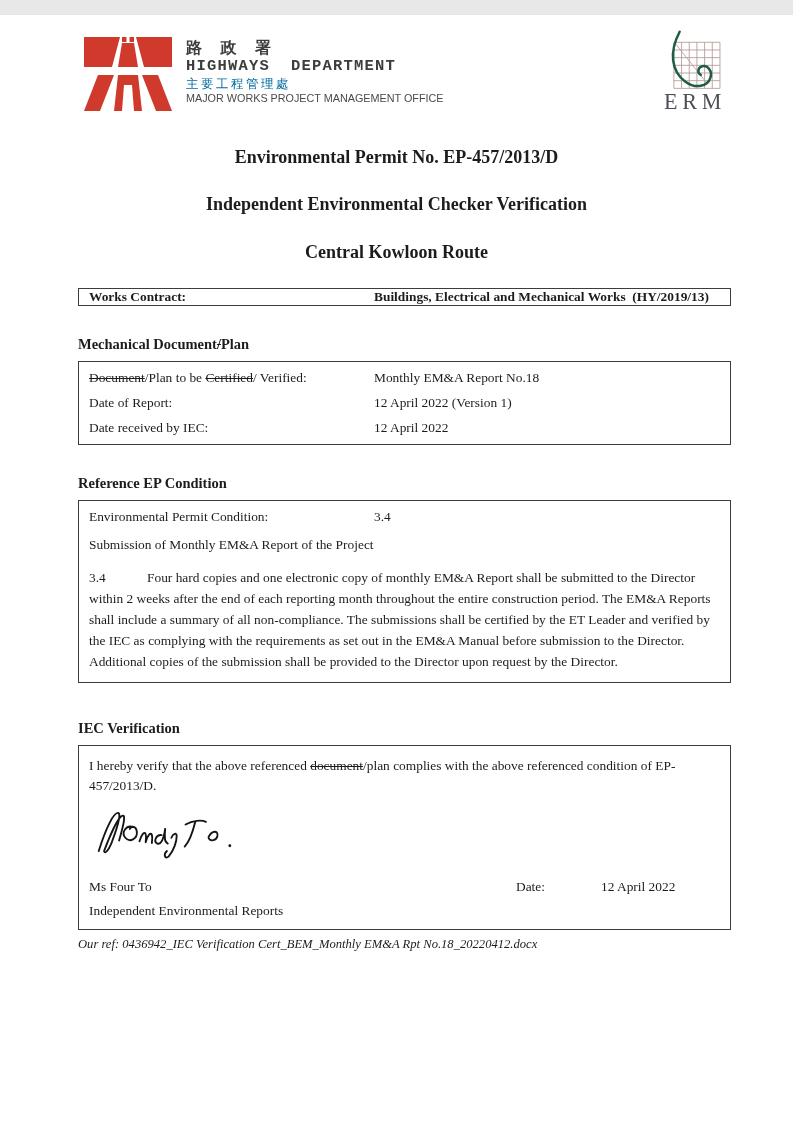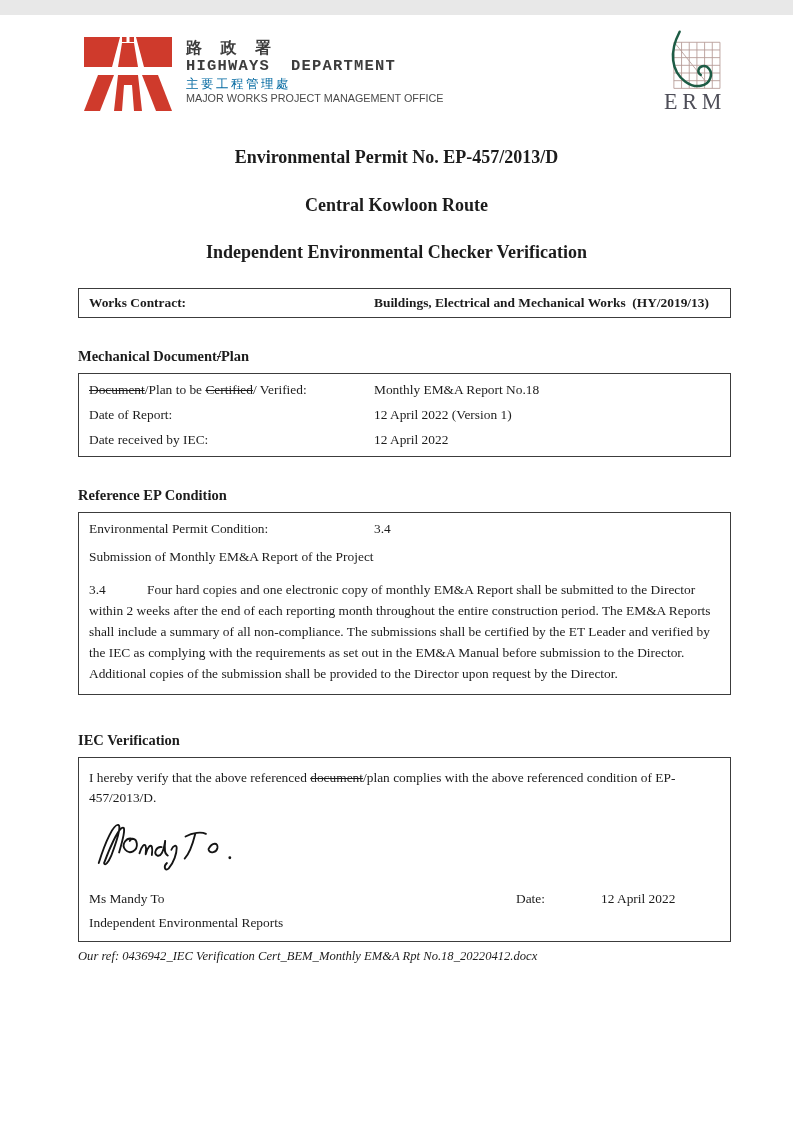--- a/index.html
+++ b/index.html
@@ -22,21 +22,21 @@
   .erm-logo { width:96px; height:92px; margin-top:-4px; }
   
   .titles { text-align:center; }
   .title-line { font-weight:bold; font-size:18px; }
   .t1 { margin-top:28px; }
   .t2 { margin-top:27px; }
   .t3 { margin-top:26px; }
   
   .content { margin:0 62px 0 78px; width:653px; box-sizing:border-box; font-size:13.4px; }
   .box { border:1.5px solid #3c3c3c; box-sizing:border-box; background:#fff; }
-  .works-box { margin-top:25px; display:flex; padding:6px 10px; font-weight:bold; }
+  .works-box { margin-top:25px; display:flex; padding:0 10px; font-weight:bold; }
   .label-col { width:285px; flex:0 0 auto; }
   .val-col { flex:1 1 auto; }
   .pre { white-space:pre-wrap; }
   .section-heading { font-weight:bold; font-size:14.5px; margin-top:30px; }
   .section-heading.gap-lg { margin-top:37px; }
   .box.table { margin-top:8px; }
   .row { display:flex; padding:8px 10px; }
   .row + .row { padding-top:1px; }
   .strike { text-decoration:line-through; text-decoration-thickness:1px; }
   .para { padding:2px 10px 8px 10px; line-height:1.5; }
@@ -87,22 +87,22 @@
                  M28,14 H76 M28,22 H76 M28,30 H76 M28,38 H76 M28,46 H76 M28,54 H76 M28,62 H76" fill="none"></path>
         <line x1="30" y1="16" x2="62" y2="56"></line>
       </g>
       <path d="M34,3 C23,24 25,44 40,55 C51,63 63,60 66,51 C68.5,44 63,37.5 57.5,39 C53,40.2 52,46 56,48" fill="none" stroke="#1d5c45" stroke-width="2.6" stroke-linecap="round"></path>
       <text x="50" y="84" text-anchor="middle" font-family="Liberation Serif, serif" font-size="23" letter-spacing="5" fill="#4e4e58">ERM</text>
     </svg>
   </div>
 
   <div class="titles">
     <div class="title-line t1">Environmental Permit No. EP-457/2013/D</div>
+    <div class="title-line t3">Independent Environmental Checker Verification</div>
     <div class="title-line t2">Central Kowloon Route</div>
-    <div class="title-line t3">Independent Environmental Checker Verification</div>
   </div>
 
   <div class="content">
 
     <div class="box works-box">
       <span class="label-col">Works Contract:</span>
       <span class="val-col pre">Buildings, Electrical and Mechanical Works  (HY/2019/13)</span>
     </div>
 
     <div class="section-heading">
@@ -149,21 +149,21 @@
             <path d="M77,34 C71,33 67.5,41 72,43.5 C76,45 79,40 81,27 C80,36 80,42 84,43.5"></path>
             <path d="M88,37 C90,32 94,31 94,35 C94,41 91,51 85,58 C81,62 78.5,56 83,52"></path>
             <path d="M104,22 C112,17.5 122,16.5 127,19"></path>
             <path d="M115,19 C112,31 108,42 103,47"></path>
             <path d="M130,36 C134,28.5 141,28.5 140,35 C139,40 132,42 130,37"></path>
             <circle cx="154" cy="46" r="1.6" fill="#151515" stroke="none"></circle>
           </g>
         </svg>
       </div>
       <div class="sig-row">
-        <span>Ms Mandy To</span>
+        <span>Ms Four To</span>
         <span class="date-label">Date:</span>
         <span class="date-value">12 April 2022</span>
       </div>
       <div class="sig-title-row">Independent Environmental Reports</div>
     </div>
 
   </div>
 
   <div class="footer-ref">Our ref: 0436942_IEC Verification Cert_BEM_Monthly EM&amp;A Rpt No.18_20220412.docx</div>
 

